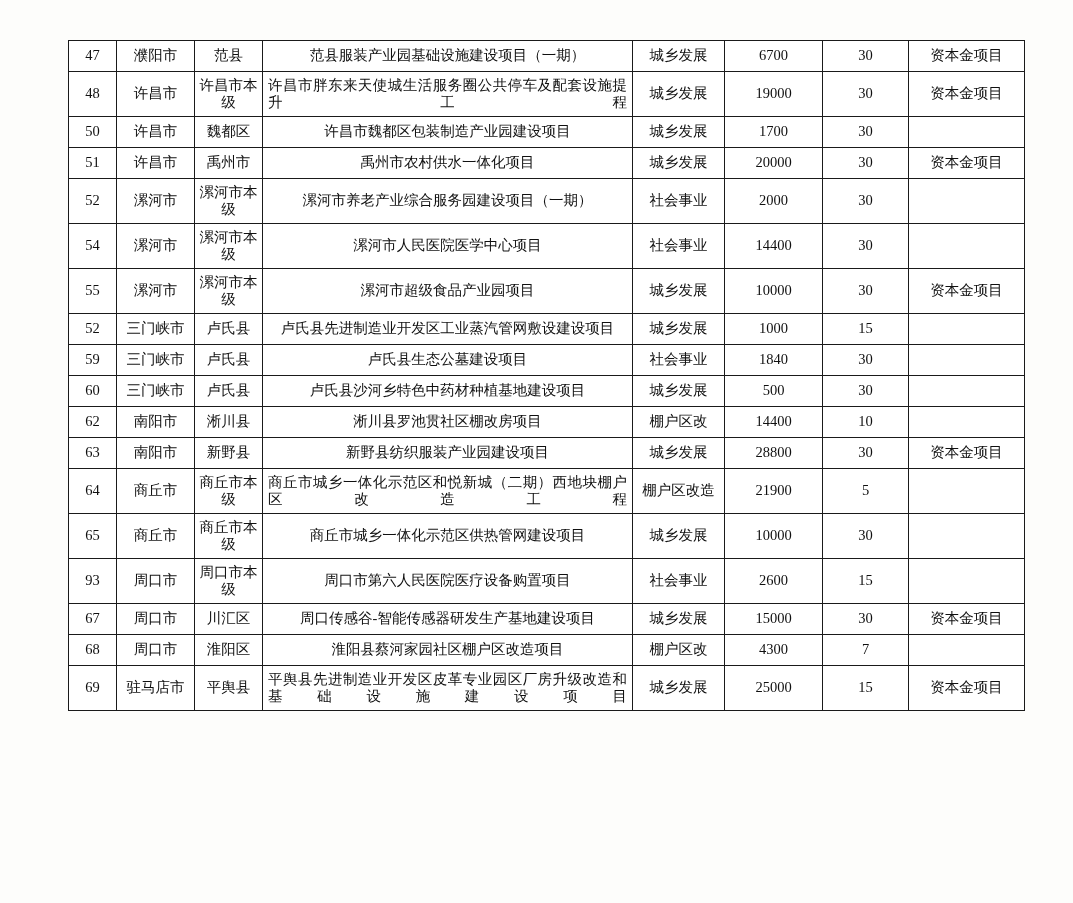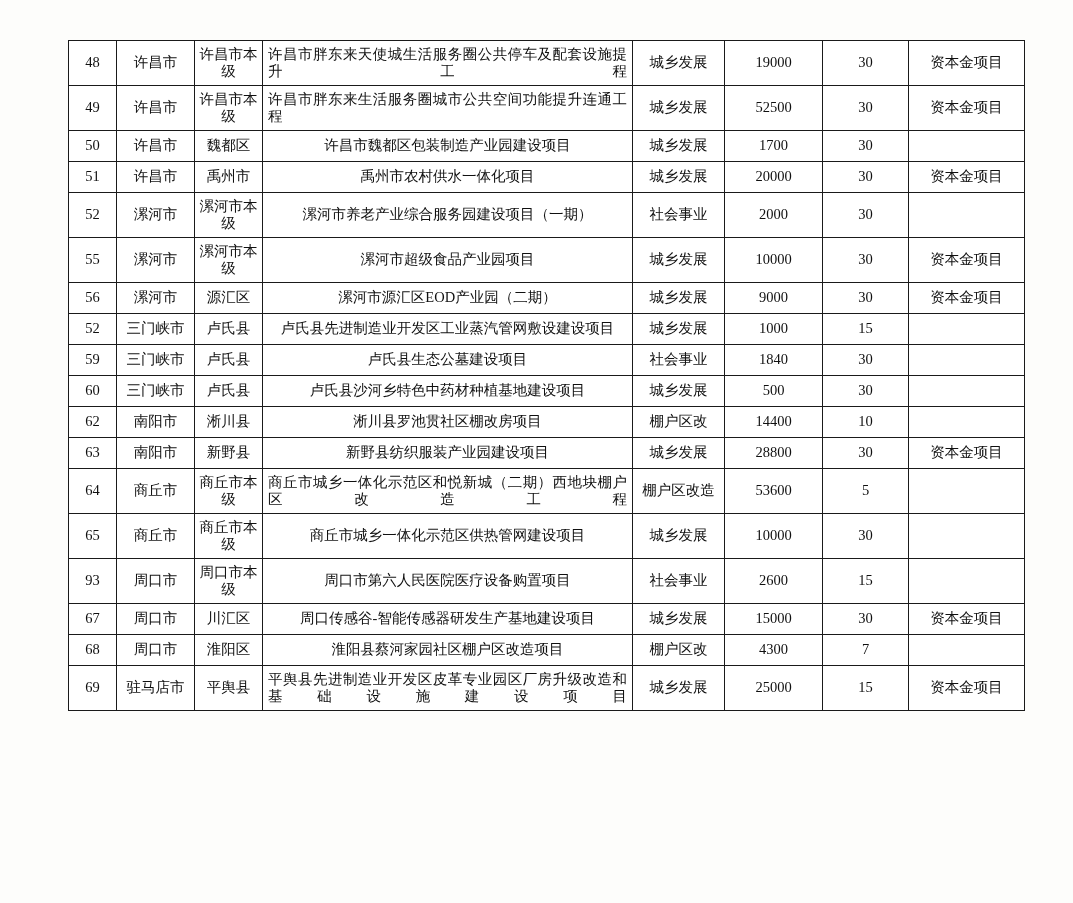--- a/index.html
+++ b/index.html
@@ -73,40 +73,40 @@
       <col class="c-no">
         <col class="c-city">
         <col class="c-dist">
         <col class="c-name">
       <col class="c-cat">
         <col class="c-amt">
         <col class="c-yrs">
         <col class="c-flag">
     </colgroup>
     <tbody>
+        <tr class="h1">
+          <td class="small-col">47</td>
+          <td class="small-col">濮阳市</td>
+          <td class="small-col">范县</td>
+          <td class="name-cell">范县服装产业园基础设施建设项目（一期）</td>
+          <td class="small-col">城乡发展</td>
+          <td class="small-col">6700</td>
+          <td class="small-col">30</td>
+          <td class="small-col">资本金项目</td>
+        </tr>
         <tr class="h2">
           <td class="small-col">48</td>
           <td class="small-col">许昌市</td>
           <td class="small-col">许昌市本级</td>
           <td class="name-cell justify">许昌市胖东来天使城生活服务圈公共停车及配套设施提升工程</td>
           <td class="small-col">城乡发展</td>
           <td class="small-col">19000</td>
           <td class="small-col">30</td>
           <td class="small-col">资本金项目</td>
         </tr>
-        <tr class="h2">
-          <td class="small-col">49</td>
-          <td class="small-col">许昌市</td>
-          <td class="small-col">许昌市本级</td>
-          <td class="name-cell justify">许昌市胖东来生活服务圈城市公共空间功能提升连通工程</td>
-          <td class="small-col">城乡发展</td>
-          <td class="small-col">52500</td>
-          <td class="small-col">30</td>
-          <td class="small-col">资本金项目</td>
-        </tr>
         <tr class="h1">
           <td class="small-col">50</td>
           <td class="small-col">许昌市</td>
           <td class="small-col">魏都区</td>
           <td class="name-cell">许昌市魏都区包装制造产业园建设项目</td>
           <td class="small-col">城乡发展</td>
           <td class="small-col">1700</td>
           <td class="small-col">30</td>
           <td class="small-col"></td>
         </tr>
@@ -124,36 +124,36 @@
           <td class="small-col">52</td>
           <td class="small-col">漯河市</td>
           <td class="small-col">漯河市本级</td>
           <td class="name-cell">漯河市养老产业综合服务园建设项目（一期）</td>
           <td class="small-col">社会事业</td>
           <td class="small-col">2000</td>
           <td class="small-col">30</td>
           <td class="small-col"></td>
         </tr>
         <tr class="h2">
+          <td class="small-col">54</td>
+          <td class="small-col">漯河市</td>
+          <td class="small-col">漯河市本级</td>
+          <td class="name-cell">漯河市人民医院医学中心项目</td>
+          <td class="small-col">社会事业</td>
+          <td class="small-col">14400</td>
+          <td class="small-col">30</td>
+          <td class="small-col"></td>
+        </tr>
+        <tr class="h2">
           <td class="small-col">55</td>
           <td class="small-col">漯河市</td>
           <td class="small-col">漯河市本级</td>
           <td class="name-cell">漯河市超级食品产业园项目</td>
           <td class="small-col">城乡发展</td>
           <td class="small-col">10000</td>
-          <td class="small-col">30</td>
-          <td class="small-col">资本金项目</td>
-        </tr>
-        <tr class="h1">
-          <td class="small-col">56</td>
-          <td class="small-col">漯河市</td>
-          <td class="small-col">源汇区</td>
-          <td class="name-cell">漯河市源汇区EOD产业园（二期）</td>
-          <td class="small-col">城乡发展</td>
-          <td class="small-col">9000</td>
           <td class="small-col">30</td>
           <td class="small-col">资本金项目</td>
         </tr>
         <tr class="h1">
           <td class="small-col">52</td>
           <td class="small-col">三门峡市</td>
           <td class="small-col">卢氏县</td>
           <td class="name-cell">卢氏县先进制造业开发区工业蒸汽管网敷设建设项目</td>
           <td class="small-col">城乡发展</td>
           <td class="small-col">1000</td>
@@ -199,21 +199,21 @@
           <td class="small-col">28800</td>
           <td class="small-col">30</td>
           <td class="small-col">资本金项目</td>
         </tr>
         <tr class="h2">
           <td class="small-col">64</td>
           <td class="small-col">商丘市</td>
           <td class="small-col">商丘市本级</td>
           <td class="name-cell justify">商丘市城乡一体化示范区和悦新城（二期）西地块棚户区改造工程</td>
           <td class="small-col">棚户区改造</td>
-          <td class="small-col">53600</td>
+          <td class="small-col">21900</td>
           <td class="small-col">5</td>
           <td class="small-col"></td>
         </tr>
         <tr class="h2">
           <td class="small-col">65</td>
           <td class="small-col">商丘市</td>
           <td class="small-col">商丘市本级</td>
           <td class="name-cell">商丘市城乡一体化示范区供热管网建设项目</td>
           <td class="small-col">城乡发展</td>
           <td class="small-col">10000</td>

